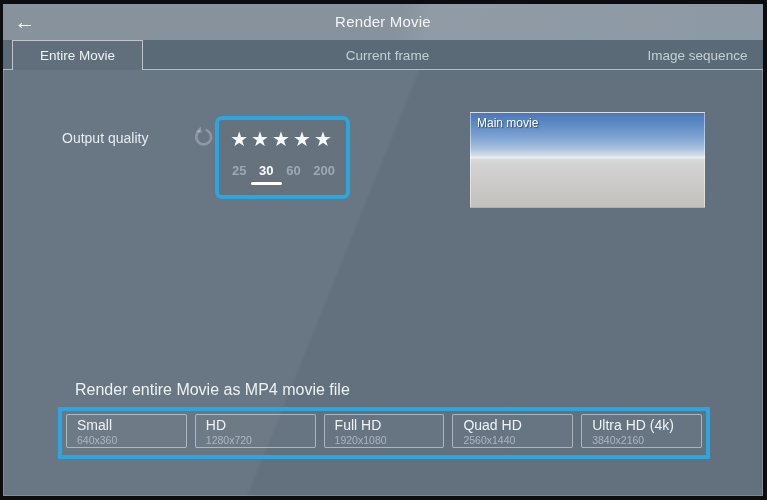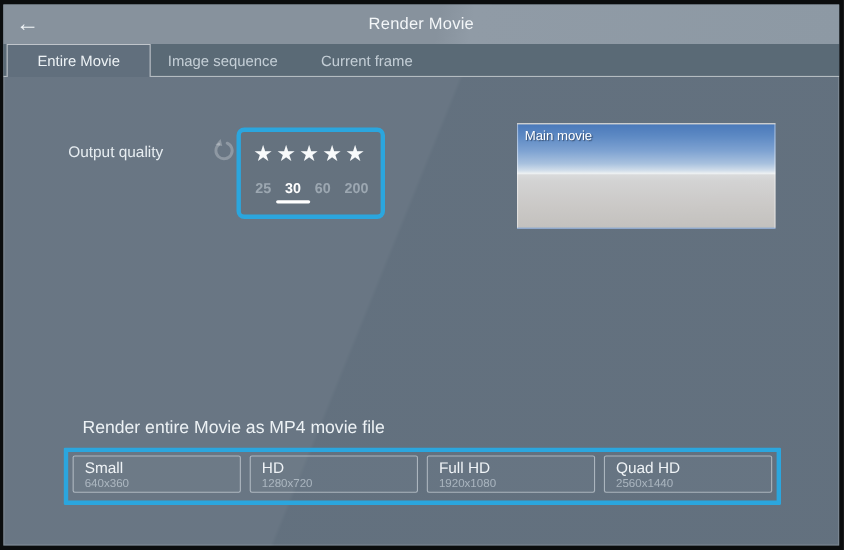--- a/index.html
+++ b/index.html
@@ -54,21 +54,22 @@
     letter-spacing: 0.2px;
   }
   
   .tabbar {
     position: absolute;
     top: 36px; left: 0; right: 0;
     height: 30px;
     background: #5a6a76;
     display: flex;
     align-items: stretch;
-    padding-left: 3px;
+    padding-left: 9px;
+    justify-content: space-between;
   }
   .tabbar::after {
     content: "";
     position: absolute;
     left: 0; right: 0; bottom: 0;
     height: 1px;
     background: rgba(255,255,255,0.55);
     z-index: 1;
   }
   .tab {
@@ -233,22 +234,22 @@
 
     <div class="header">
       <div class="back-btn">
         <span>←</span>
       </div>
       <div class="header-title">Render Movie</div>
     </div>
 
     <div class="tabbar">
       <div class="tab active">Entire Movie</div>
+      <div class="tab">Current frame</div>
       <div class="tab">Image sequence</div>
-      <div class="tab">Current frame</div>
     </div>
 
     <div class="content">
 
       <div class="field-label label-quality">Output quality</div>
 
       <div class="reset-icon">
         <svg width="24" height="24" viewBox="0 0 24 24">
           <path d="M7 6.2 A 7.4 7.4 0 1 0 14.5 5.1" fill="none" stroke="rgba(255,255,255,0.28)" stroke-width="2.6" stroke-linecap="round"></path>
           <path d="M9.6 1.8 L9.1 8.2 L3.6 5.4 Z" fill="rgba(255,255,255,0.28)" transform="rotate(-18 8 5)"></path>
@@ -282,17 +283,21 @@
           <span class="preset-res">1280x720</span>
         </div>
         <div class="preset-btn">
           <span class="preset-title">Full HD</span>
           <span class="preset-res">1920x1080</span>
         </div>
         <div class="preset-btn">
           <span class="preset-title">Quad HD</span>
           <span class="preset-res">2560x1440</span>
         </div>
+        <div class="preset-btn">
+          <span class="preset-title">Ultra HD (4k)</span>
+          <span class="preset-res">3840x2160</span>
+        </div>
       </div>
 
     </div>
   </div>
 </div>
 
 </body></html>

